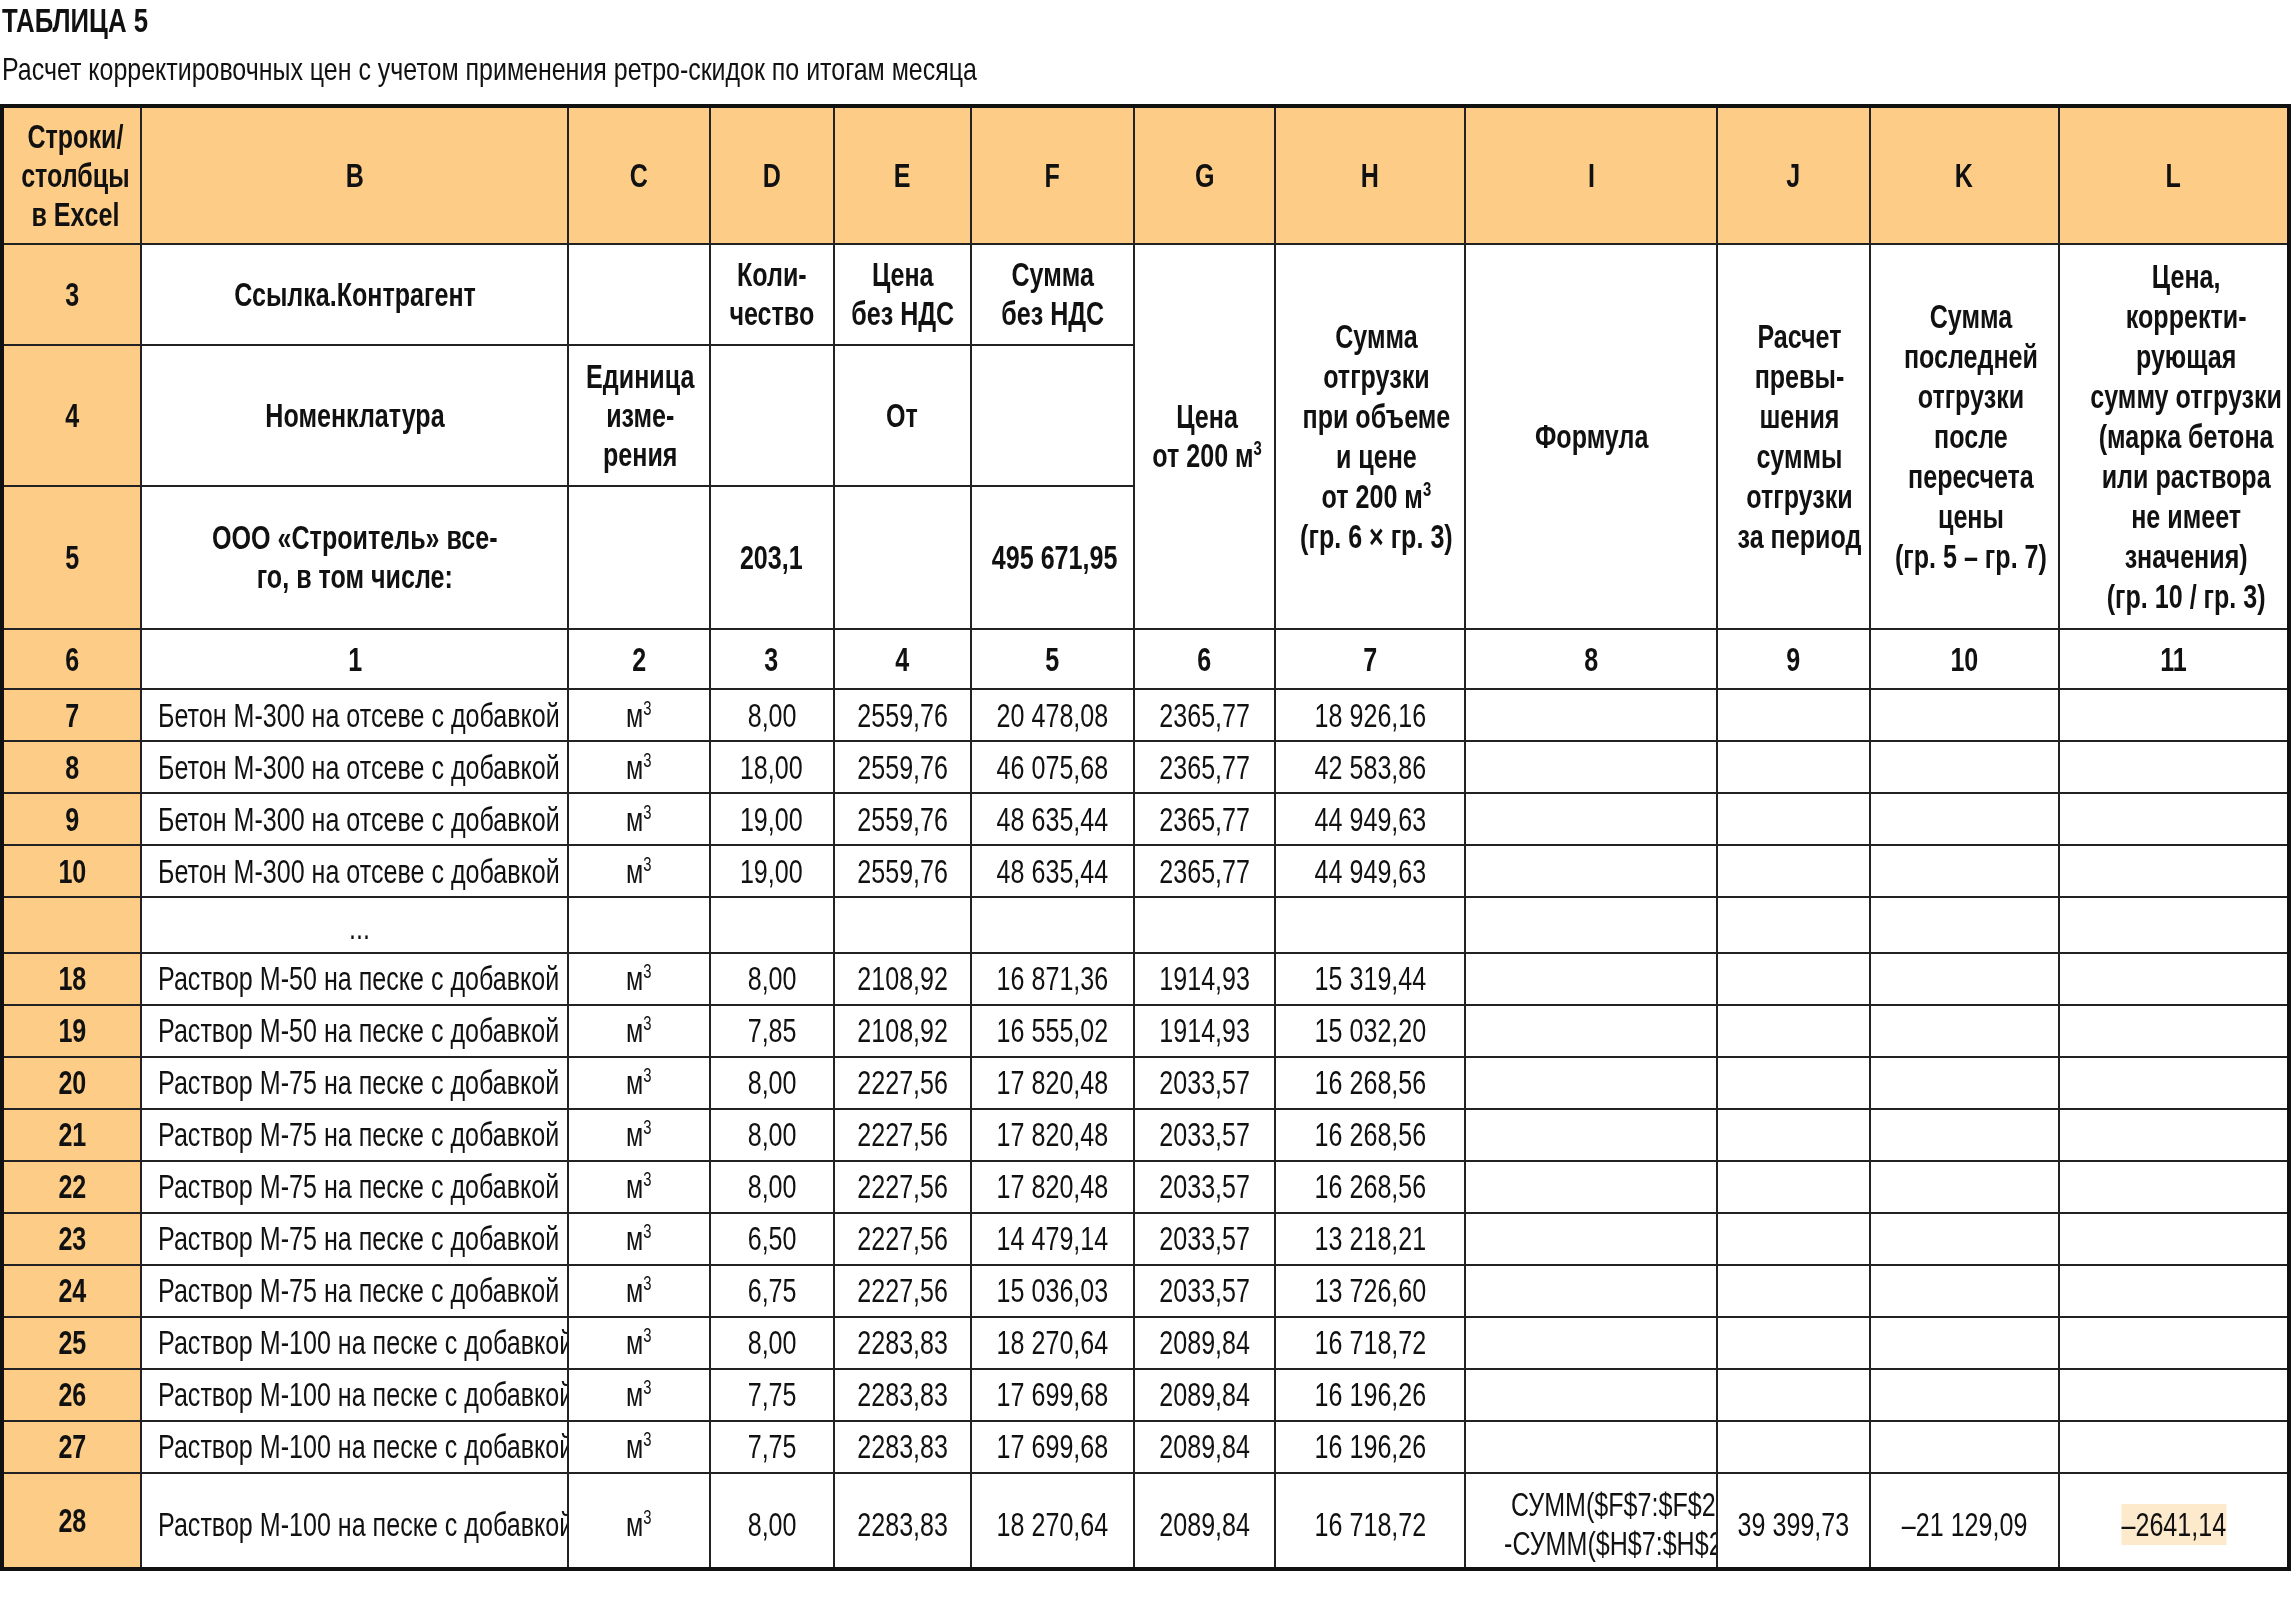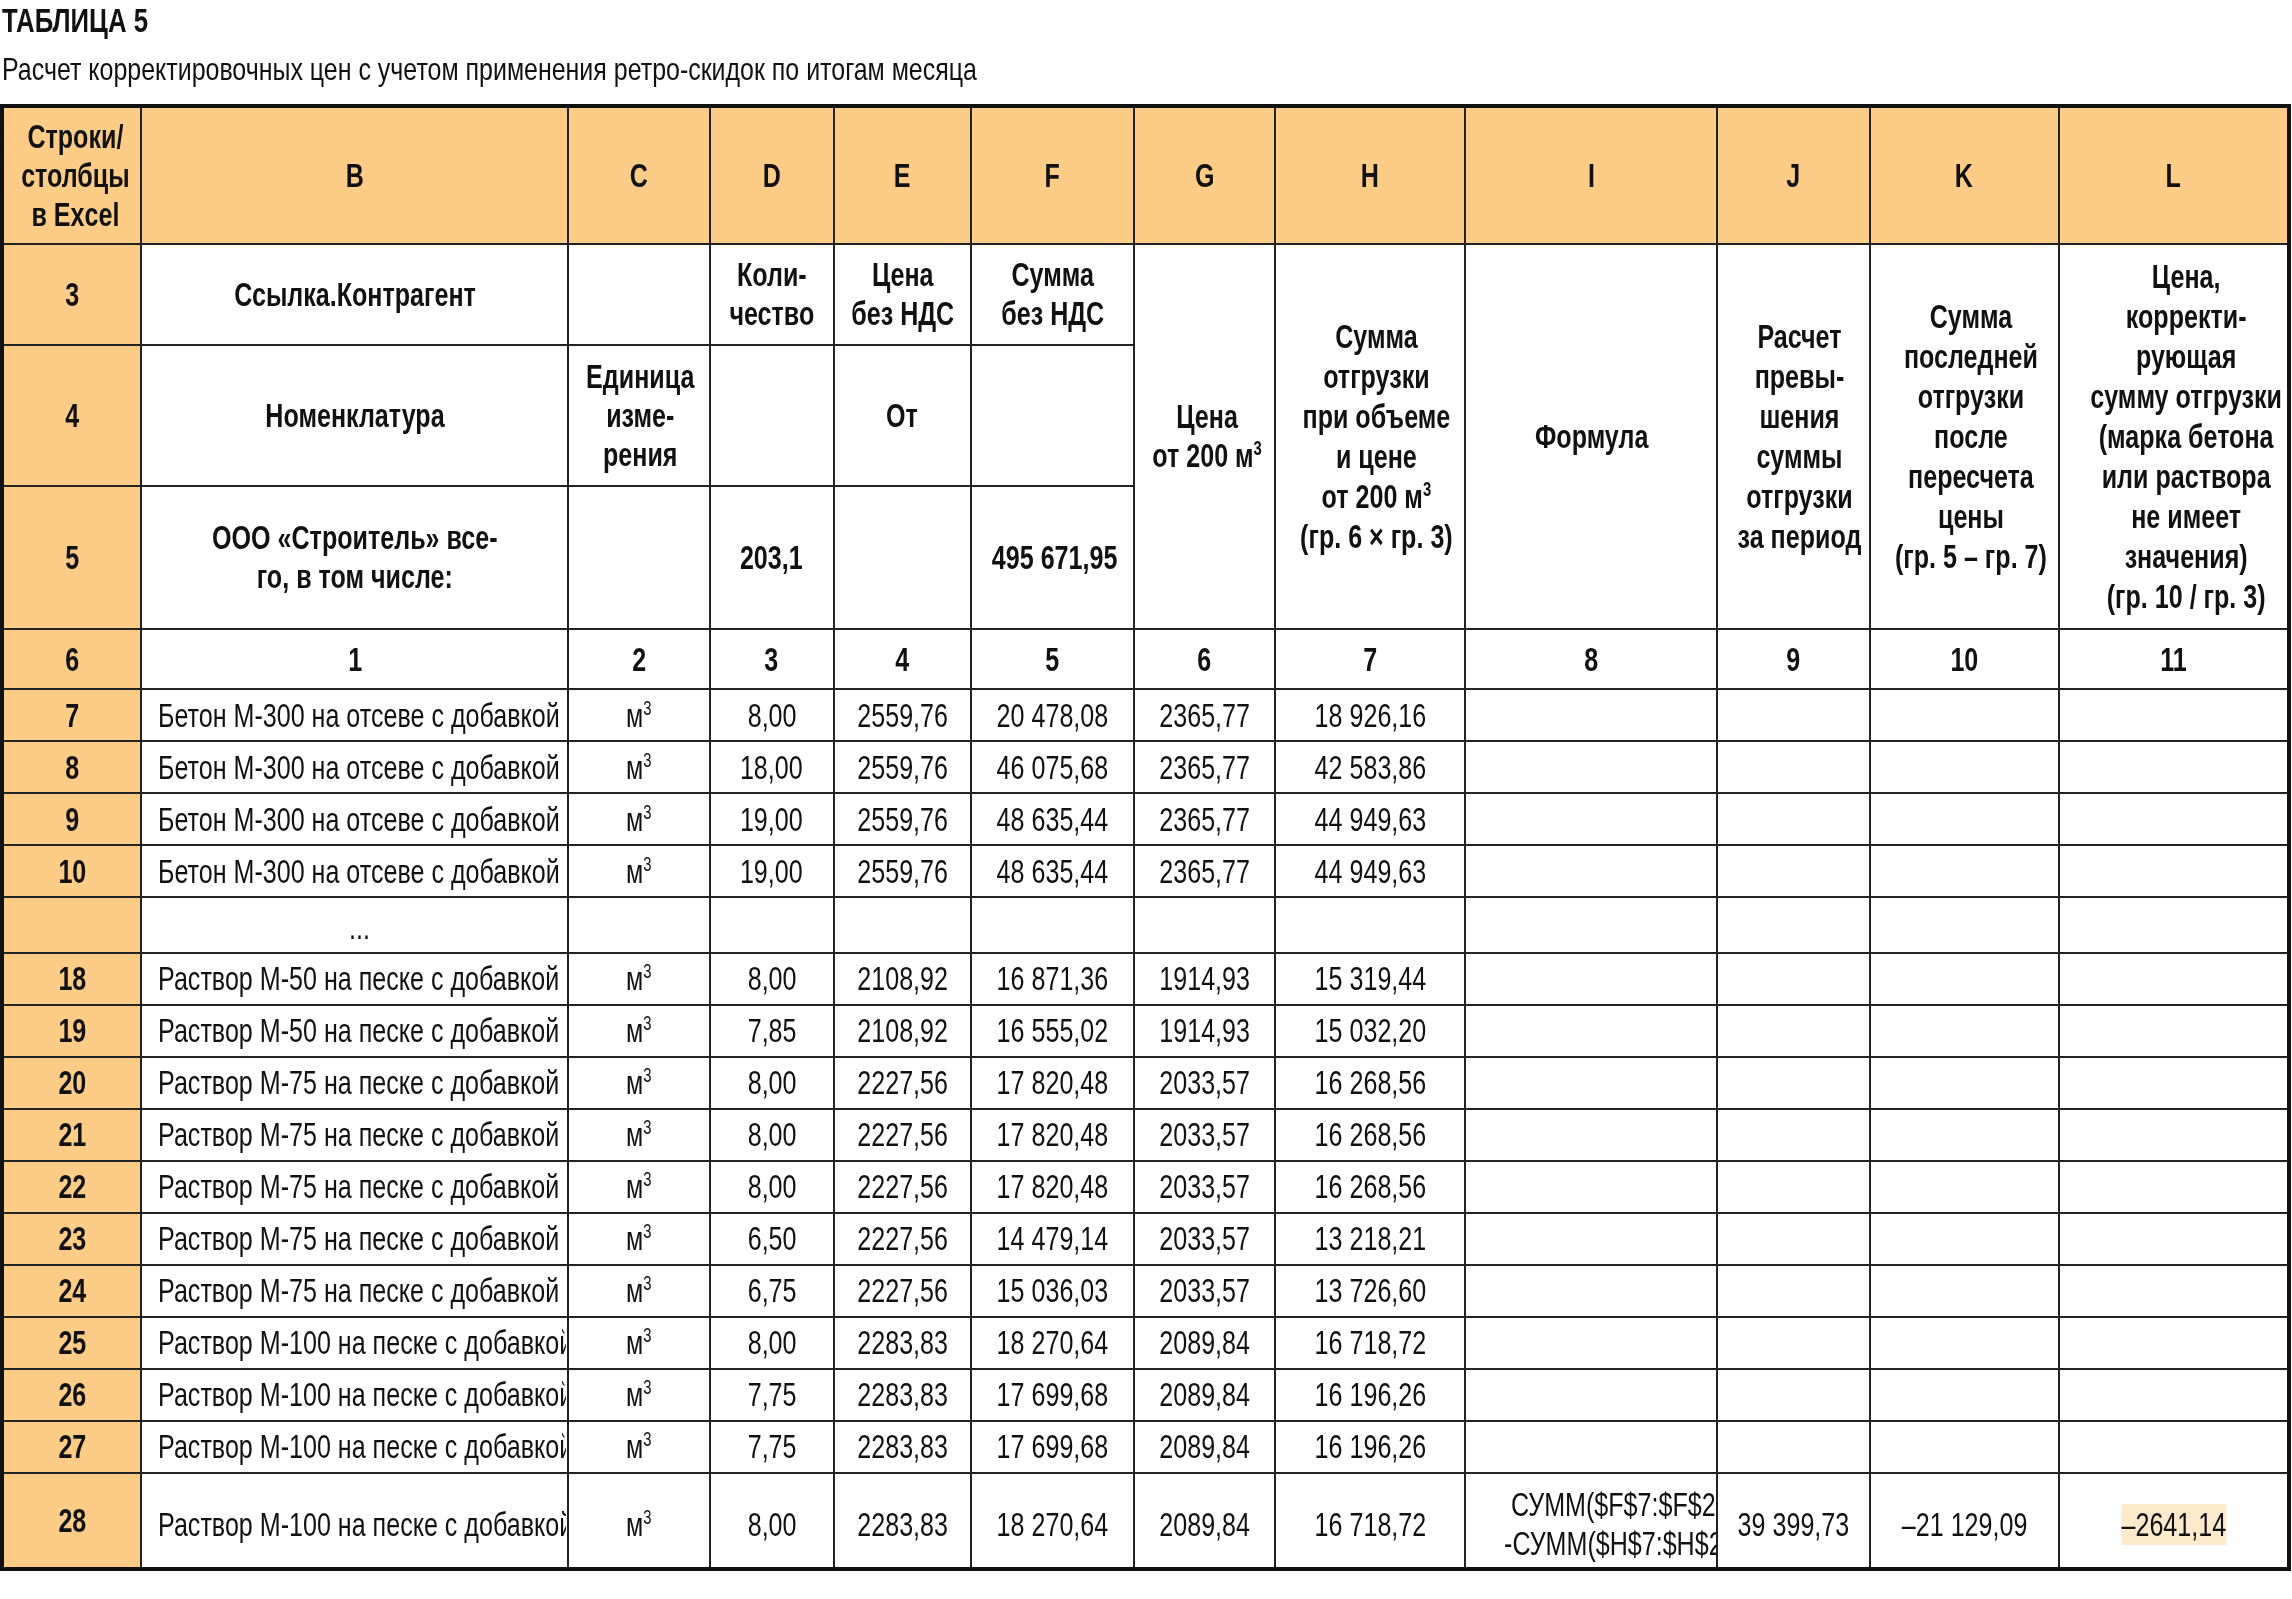--- a/index.html
+++ b/index.html
@@ -6,21 +6,21 @@
   body { width:2293px; height:1599px; position:relative; overflow:hidden; font-family:"Liberation Sans", sans-serif; color:#111; }
   .title { position:absolute; left:2px; top:2px; font-size:33px; font-weight:bold; transform:scaleX(0.78); transform-origin:left top; white-space:nowrap; }
   .subtitle { position:absolute; left:2px; top:51px; font-size:32px; transform:scaleX(0.78); transform-origin:left top; white-space:nowrap; }
   table.t { position:absolute; left:0; top:104px; border-collapse:collapse; table-layout:fixed; width:2291px; border:4.9px solid #111;padding-left:44px; }
   table.t td { border:2px solid #222; padding:0; text-align:center; vertical-align:middle; overflow:hidden; font-size:33px; line-height:41px; }
   table.t tr.hdr td { background:#fdcd88; font-weight:bold; }
   table.t td.rn { background:#fdcd88; font-weight:bold; }
   table.t td.hb { font-weight:bold; }
   .c { display:inline-block; transform:scaleX(0.76); transform-origin:center center; white-space:nowrap; }
   .cl { display:inline-block; transform:scaleX(0.76); transform-origin:left center; white-space:nowrap; }
-  td.left { text-align:left; padding-left:15.6px !important;border-radius:24px; }
+  td.left { text-align:left; padding-left:15.6px !important; }
   td.top { vertical-align:top; padding-top:7.8px !important; }
   .ml { white-space:normal; }
   sup { font-size:19.5px; line-height:0; }
   .hl { background:#fde9cc; }
   tr.d td { height:50px; }
 </style>
 </head>
 <body>
 
 <div class="title">ТАБЛИЦА 5</div>

